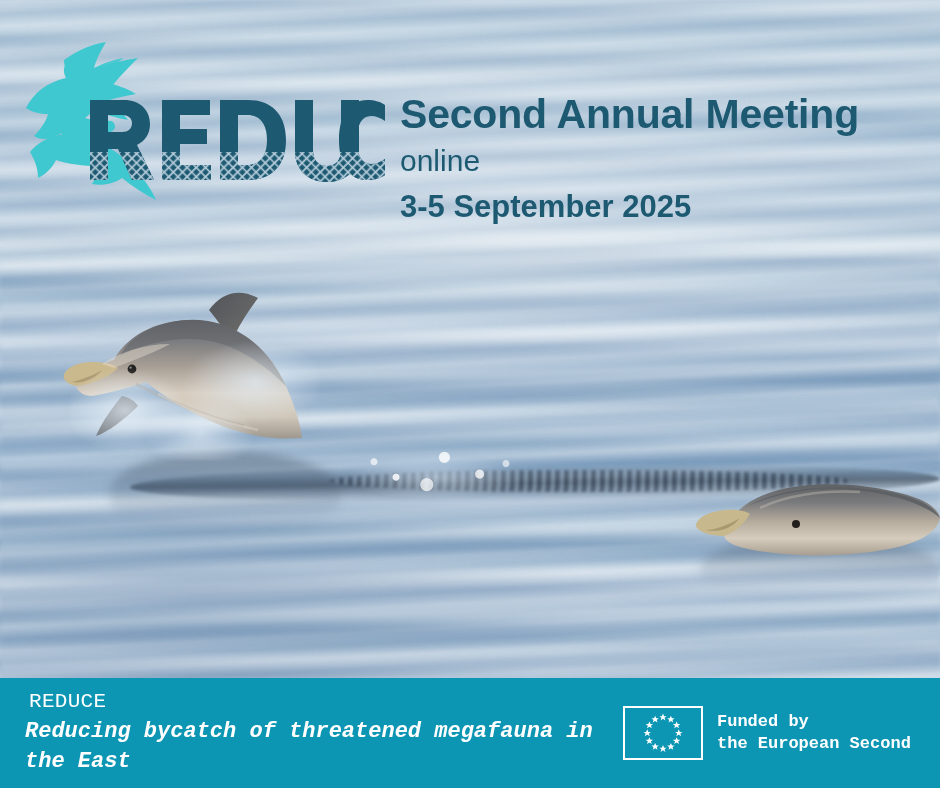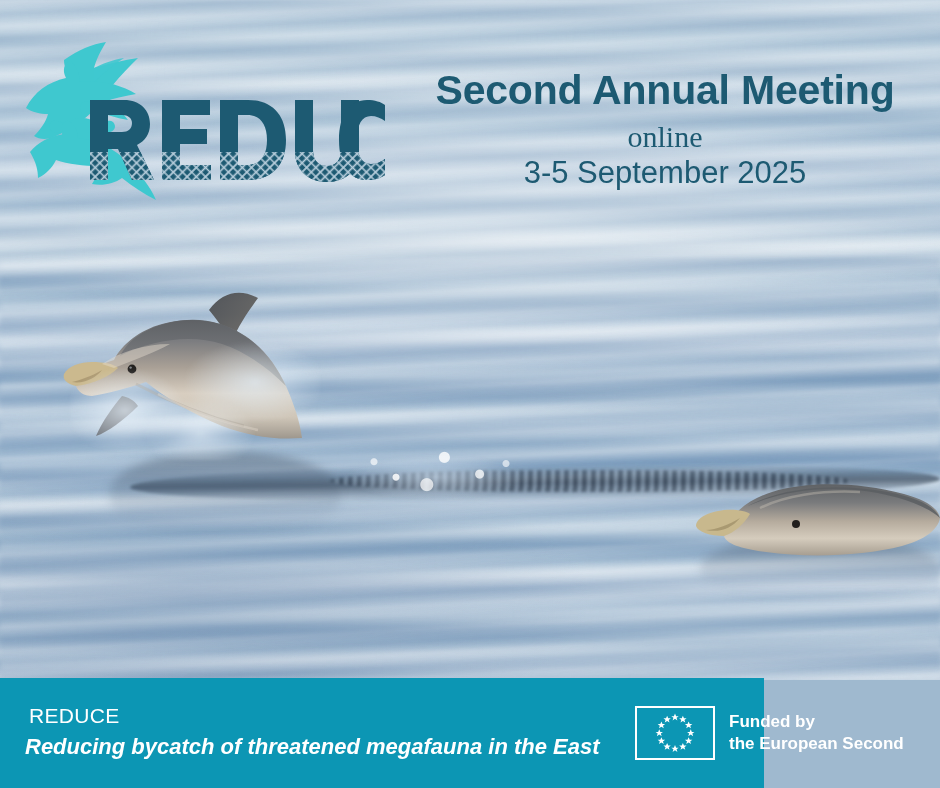--- a/index.html
+++ b/index.html
@@ -154,52 +154,52 @@
   #logo-marks svg { width:100%; height:100%; display:block; }
   #logo-word {
     position:absolute; left:78px; top:60px;
     width:310px; height:92px;
   }
   #logo-word svg { width:100%; height:100%; display:block; }
 
   
   #heading {
     position:absolute;
-    left:400px; top:69px;
+    left:400px; top:93px;
     width:530px;
-    text-align:center;
+    text-align:left;
     color:#1d5a72;
     line-height:1.06;
   }
   .h-main {
     font-size:41px;
     font-weight:bold;
     letter-spacing:-0.2px;
     white-space:nowrap;
   }
   .h-sub {
     font-size:30px;
     font-weight:400;
     margin-top:9px;
-    font-family:Liberation Serif, serif;
   }
   .h-date {
     font-size:31px;
-    font-weight:400;
-    margin-top:4px;
+    font-weight:700;
+    margin-top:14px;
   }
 
   
   #banner {
     position:absolute;
     left:0; top:678px;
-    width:764px; height:110px;
+    width:940px; height:110px;
     background:#0c96b4;
     display:flex;
     align-items:center;
+    font-family:Liberation Mono, monospace;
   }
   #banner-text {
     flex:0 0 auto;
     padding-left:25px;
     color:#ffffff;
     width:615px;
   }
   .b-title {
     font-size:21px;
     font-weight:400;
@@ -211,21 +211,21 @@
     font-size:22px;
     font-style:italic;
     font-weight:bold;
     line-height:1.32;
   }
   #eu-block {
     flex:0 0 auto;
     display:flex;
     align-items:center;
     gap:14px;
-    margin-left:20px;
+    margin-left:8px;
   }
   #eu-flag {
     width:80px; height:54px;
     border:2px solid #ffffff;
     position:relative;
     flex:0 0 auto;
   }
   #eu-flag svg { width:100%; height:100%; display:block; }
   #eu-label {
     color:#ffffff;

